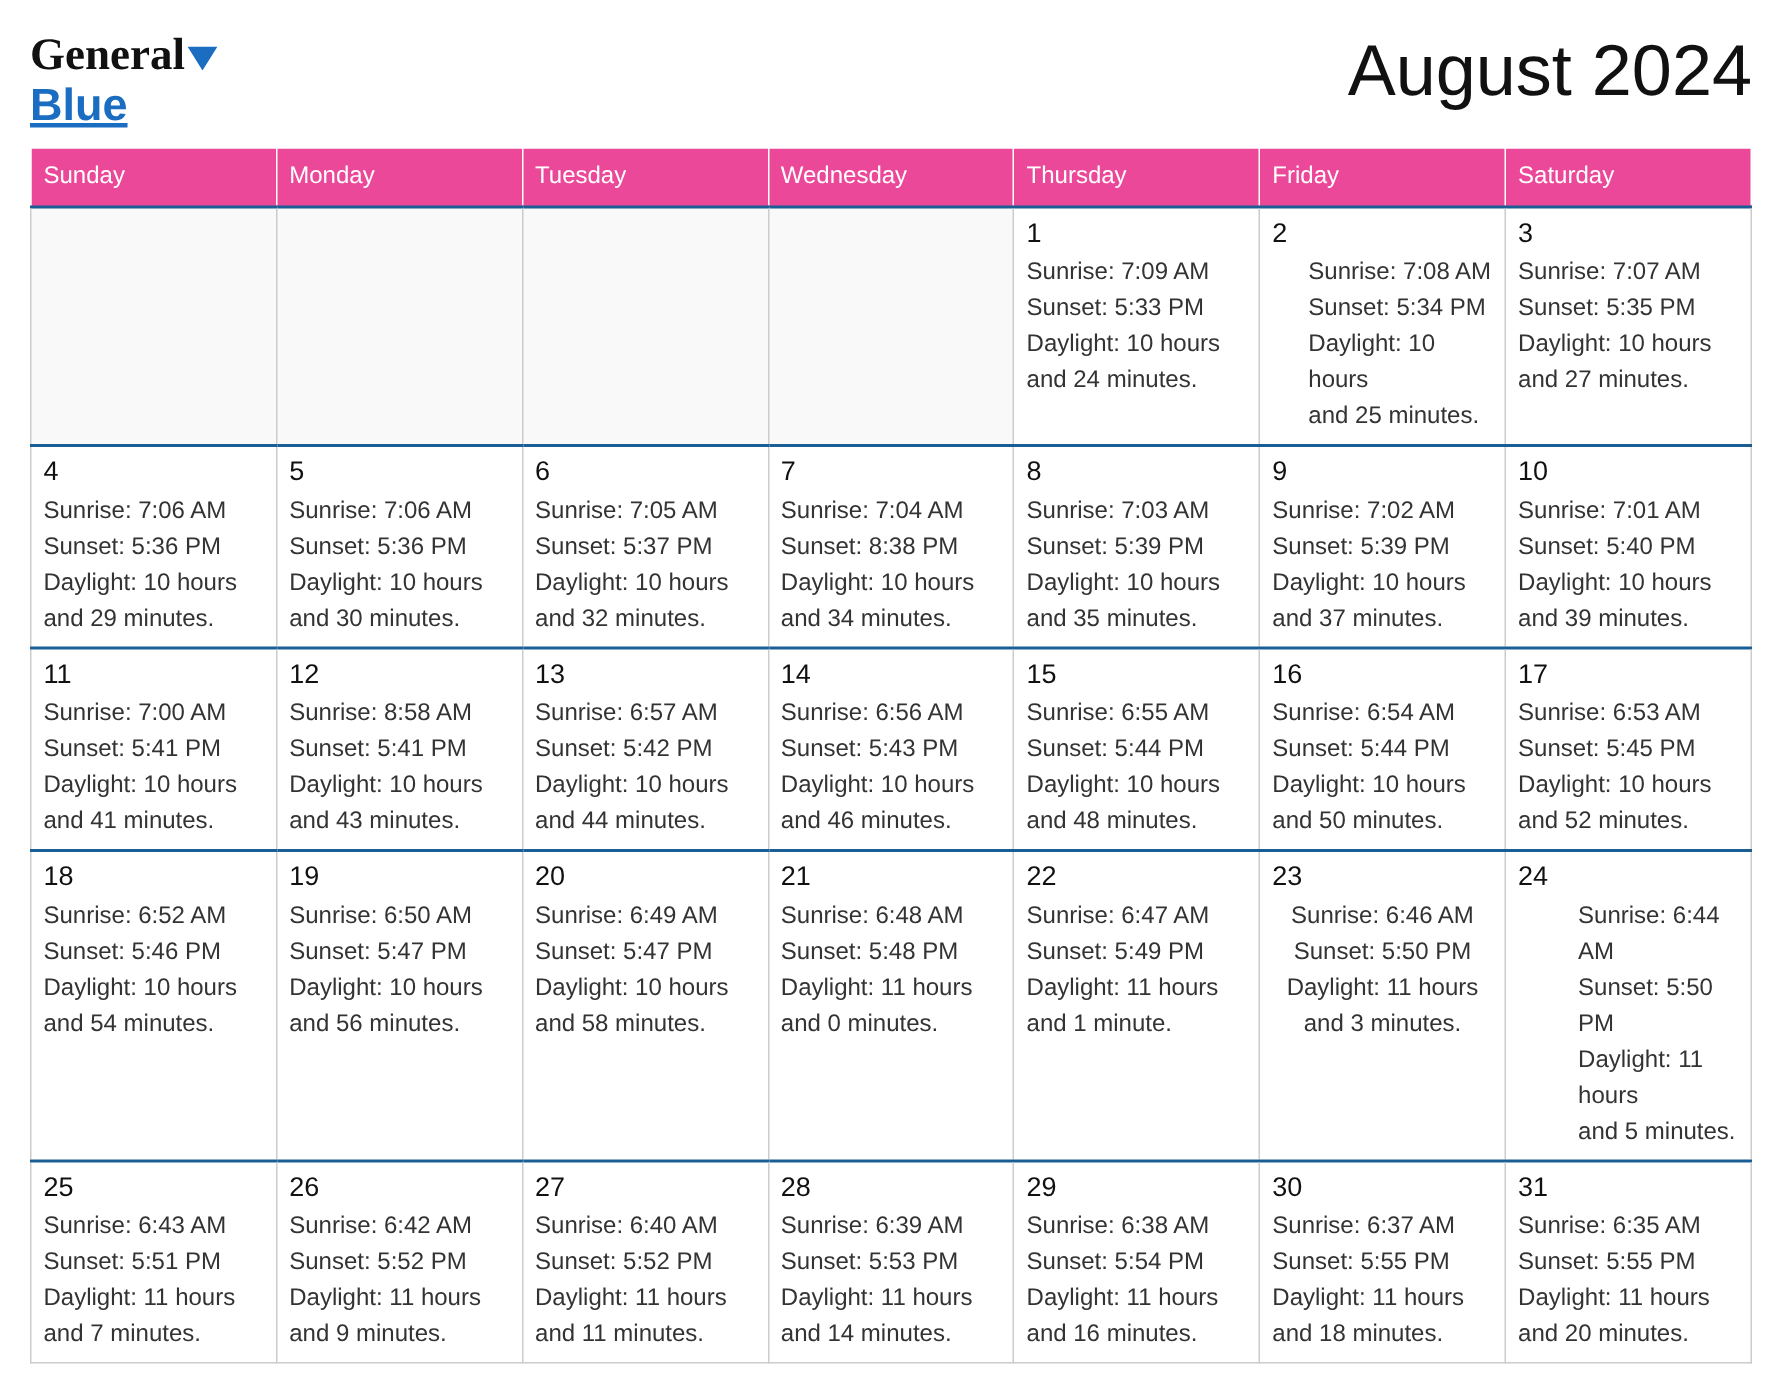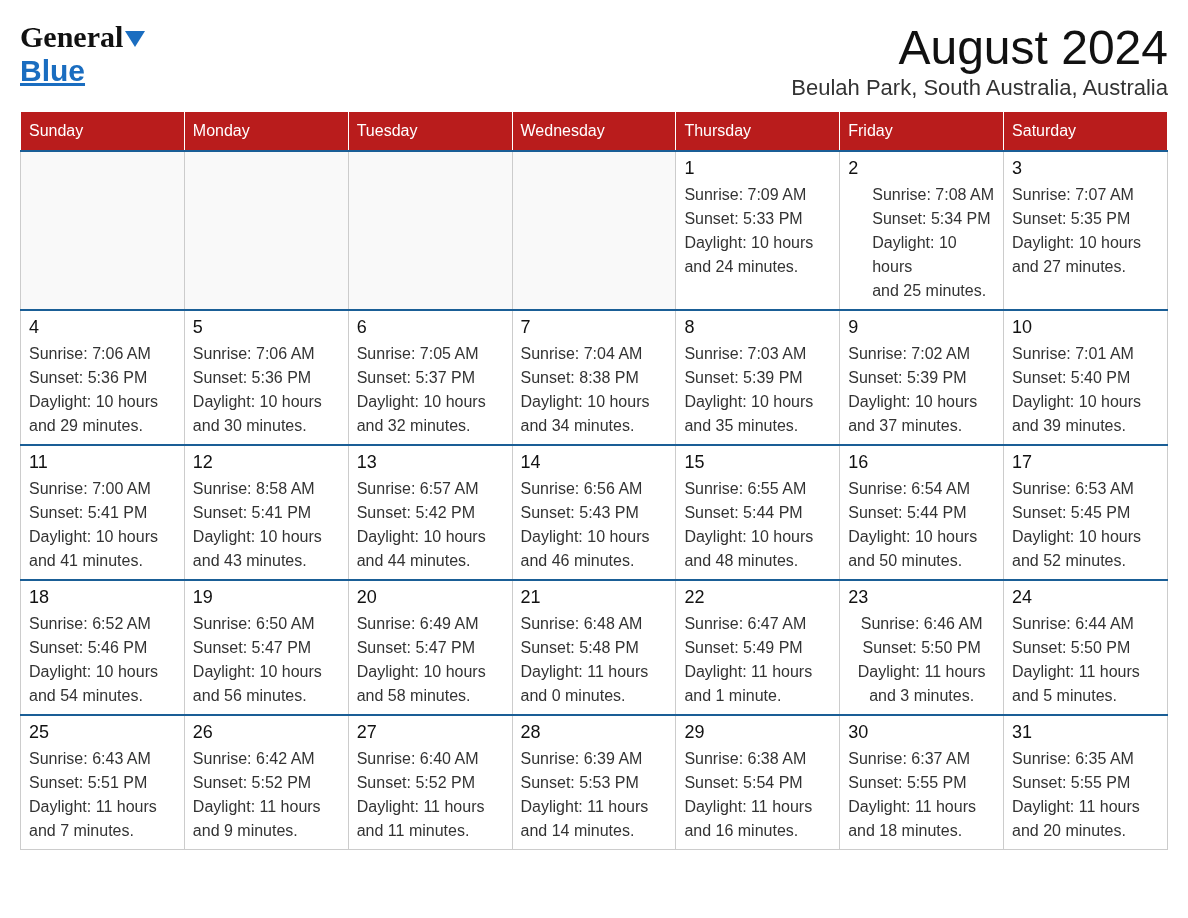--- a/index.html
+++ b/index.html
@@ -33,21 +33,21 @@
       font-size: 22px;
       font-weight: normal;
       color: #333;
     }
     .calendar {
       width: 100%;
       border-collapse: collapse;
       margin-top: 5px;
     }
     .calendar th {
-      background: #b91c1c;
+      background: #ec4899;
       color: #fff;
       padding: 10px 8px;
       text-align: left;
       font-size: 16px;
       font-weight: normal;
       border: 1px solid #fff;
     }
     .calendar td {
       border: 1px solid #ccc;
       vertical-align: top;
@@ -89,21 +89,20 @@
       <svg width="20" height="16" viewBox="0 0 20 16" style="margin-left:2px;margin-top:4px;">
         <polygon points="0,0 20,0 10,16" fill="#1a6dc0"></polygon>
       </svg>
     </div>
     <div>
       <span style="font-size:30px;font-weight:bold;color:#1a6dc0;font-family:Arial,sans-serif;text-decoration:underline;">Blue</span>
     </div>
   </div>
   <div class="title-area">
     <h1>August 2024</h1>
-    <h2>Beulah Park, South Australia, Australia</h2>
   </div>
 </div>
 
 <table class="calendar">
   <thead>
     <tr>
     <th>Sunday</th>
         <th>Monday</th>
         <th>Tuesday</th>
         <th>Wednesday</th>
@@ -280,21 +279,21 @@
         </td>
         <td>
           <span class="day-number">23</span>
           <div class="day-info" style="white-space: pre-line; text-align: center;">Sunrise: 6:46 AM
 Sunset: 5:50 PM
 Daylight: 11 hours
 and 3 minutes.</div>
         </td>
         <td>
           <span class="day-number">24</span>
-          <div class="day-info" style="white-space: pre-line;">Sunrise: 6:44 AM
+          <div class="day-info" style="white-space: pre-line; margin-left: 40px;">Sunrise: 6:44 AM
 Sunset: 5:50 PM
 Daylight: 11 hours
 and 5 minutes.</div>
         </td>
       </tr>
       <tr class="week-row">
         <td>
           <span class="day-number">25</span>
           <div class="day-info" style="white-space: pre-line;">Sunrise: 6:43 AM
 Sunset: 5:51 PM

